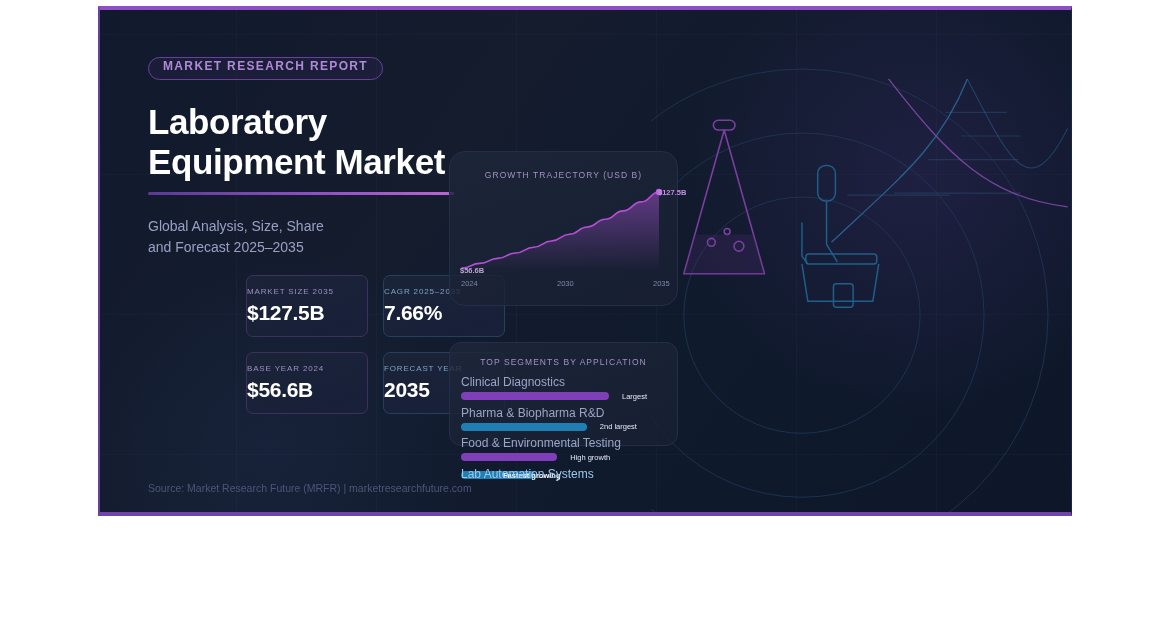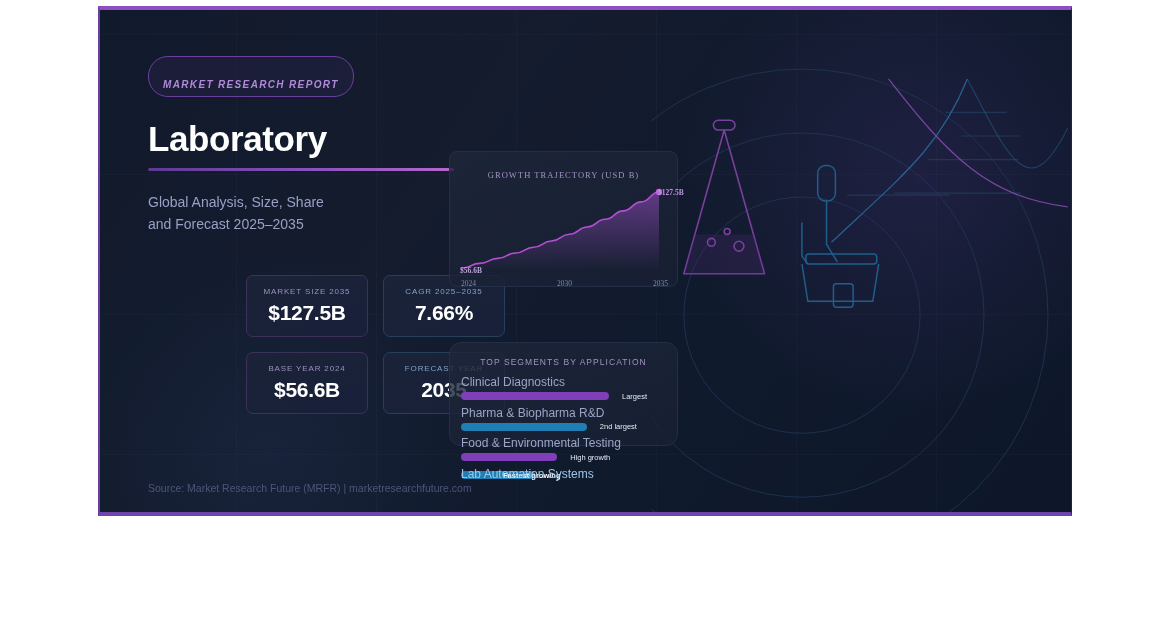--- a/index.html
+++ b/index.html
@@ -41,27 +41,26 @@
     pointer-events:none;}
 
   
   #lab-art{position:absolute; right:0; top:0; width:420px; height:100%; pointer-events:none;}
 
   
   #left{position:absolute; left:48px; top:46px; width:330px;}
 
   .badge{
     display:inline-block;
-    padding:22px 14px 6px;
+    padding:1px 14px 6px;
     border:1px solid #6c3f9c;
     border-radius:20px;
     color:#b08ad8;
-    font-size:10px; font-weight:bold; letter-spacing:1.35px;
+    font-size:12px; font-weight:bold; letter-spacing:1.35px;
     background:rgba(80,45,120,.17);
-    font-style:italic;
   }
 
   h1.title{
     margin-top:22px;
     color:#ffffff;
     font-size:35px; font-weight:bold; line-height:1.15;
     letter-spacing:-.4px;
     white-space:nowrap;
   }
   .rule{
@@ -71,44 +70,43 @@
   .subtitle{
     margin-top:21px;
     color:#98a0c4; font-size:14px; line-height:1.52;
   }
 
   
   #stats{position:absolute; left:146px; top:265px; width:260px;}
   .statrow{display:flex; gap:15px; margin-bottom:15px;}
   .stat{
     width:122px; height:62px; border-radius:7px;
-    display:flex; flex-direction:column; align-items:center; justify-content:center;
+    display:flex; flex-direction:column; justify-content:center;
     background:linear-gradient(160deg,#1b2338 0%, #18203a 100%);
   }
   .stat.purple{border:1px solid #3d3159;}
   .stat.blue{border:1px solid #26405c;}
   .stat .lab{font-size:8px; letter-spacing:.85px; margin-bottom:5px;}
   .stat.purple .lab{color:#9e8fc0;}
   .stat.blue  .lab{color:#7fa3c6;}
   .stat .val{color:#fff; font-size:21px; font-weight:bold; letter-spacing:-.3px;}
 
   
   #source{
     position:absolute; left:48px; top:472px;
     color:#4d5578; font-size:10.5px;
   }
 
   
   #chart-panel{
     position:absolute; left:349px; top:141px;
-    width:229px; height:136px;
-    border-radius:8px;
+    width:229px; height:155px;
+    border-radius:16px;
     background:linear-gradient(160deg, rgba(30,38,58,.82) 0%, rgba(24,31,50,.82) 100%);
     border:1px solid #232e49;
-    font-family:Liberation Serif, serif;
   }
   .panel-title{
     text-align:center; color:#a293c4;
     font-size:8.5px; letter-spacing:1.05px; padding-top:18px;
   }
   #plot{position:absolute; left:10px; top:30px; width:209px; height:113px;}
   .axlab{position:absolute; color:#7d87a8; font-size:7.5px;}
   .endlab{position:absolute; color:#c08fe0; font-size:7.5px; font-weight:bold;}
   .startlab{position:absolute; color:#bda3d8; font-size:7.5px; font-weight:bold;}
 
@@ -173,20 +171,21 @@
       <rect x="154" y="248" width="72" height="10" rx="3"></rect>
       <path d="M150 258 L156 296 L222 296 L228 258"></path>
       <rect x="182" y="278" width="20" height="24" rx="3"></rect>
     </g>
   </svg>
 
   <div id="left">
     <div class="badge">MARKET RESEARCH REPORT</div>
     <h1 class="title">
       <span>Laboratory</span><br>
+      <span>Equipment Market</span>
     </h1>
     <div class="rule"></div>
     <div class="subtitle">
       <span>Global Analysis, Size, Share</span><br>
       <span>and Forecast 2025–2035</span>
     </div>
   </div>
 
   <div id="stats">
     <div class="statrow">

